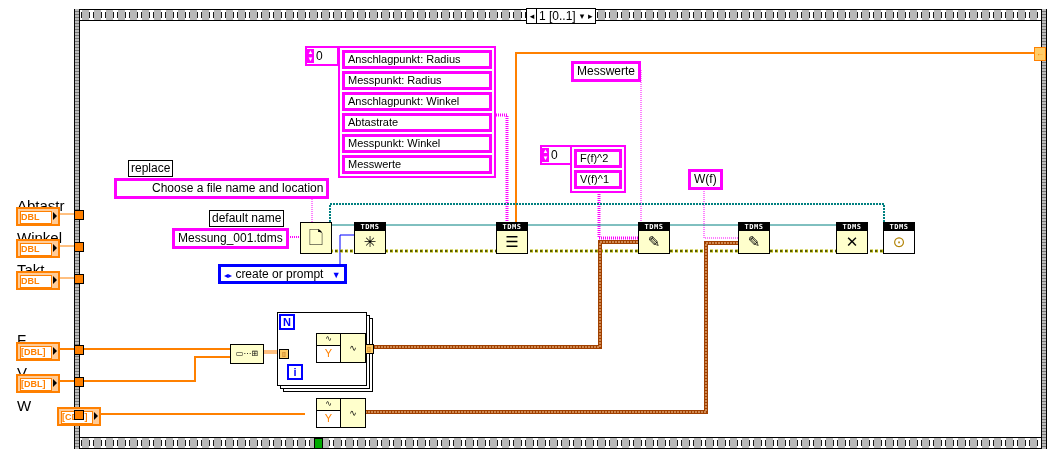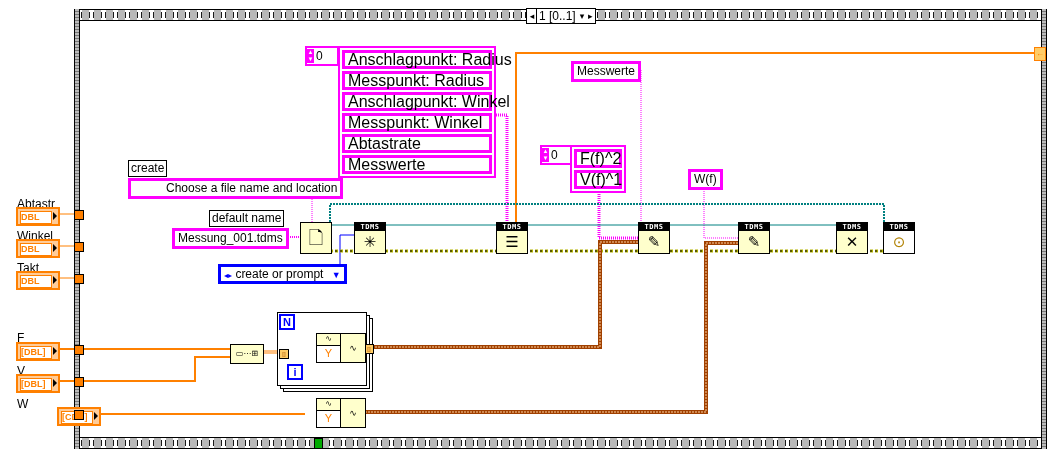--- a/index.html
+++ b/index.html
@@ -30,28 +30,28 @@
   .case-selector .arr { font-size: 9px; width: 8px; text-align: center; }
   .case-selector .val { padding: 0 2px; border-left: 1px solid #000; border-right: 0; }
   .case-selector .dd { font-size: 9px; padding: 0 2px; }
 
   
   .pstr { position: absolute; border: 3px solid #ff00ff; background: #fff; padding: 0 3px; height: 15px; line-height: 15px;
           font-size: 12px; white-space: nowrap; color: #000; }
   .label-box { position: absolute; border: 1px solid #000; background: #fff; padding: 0 2px; height: 15px; line-height: 15px; font-size: 12px; white-space: nowrap; }
 
   .array-outer { position: absolute; border: 2px solid #ff00ff; background: #fff; padding: 2px; }
-  .array-outer .cell { border: 3px solid #ff00ff; height: 13px; line-height: 13px; padding: 0 3px; font-size: 16px; margin-bottom: 2px; white-space: nowrap; }
+  .array-outer .cell { border: 3px solid #ff00ff; height: 13px; line-height: 13px; padding: 0 3px; font-size: 11px; margin-bottom: 2px; white-space: nowrap; }
   .array-outer .cell:last-child { margin-bottom: 0; }
   .array-index { position: absolute; border: 2px solid #ff00ff; background: #fff; height: 16px; display: flex; align-items: center; font-size: 12px; }
   .array-index .spin { width: 7px; height: 14px; background: #ff00ff; color: #fff; font-size: 6px; line-height: 7px; text-align: center; }
   .array-index .iv { padding: 0 14px 0 2px; }
 
   
-  .term-label { position: absolute; font-size: 12px; color: #000; text-align: right; }
+  .term-label { position: absolute; font-size: 15px; color: #000; text-align: right; }
   .dbl-term { position: absolute; width: 40px; height: 15px; border: 2px solid #ff8000; background: #ffcc99; }
   .dbl-term .in { position: absolute; left: 2px; top: 2px; width: 30px; height: 11px; background: #fff; border: 1px solid #ff8000;
        color: #ff8000; font-size: 9px; font-weight: bold; text-align: left; line-height: 11px; }
   .dbl-term .tri { position: absolute; right: 1px; top: 3px; width: 0; height: 0; border-top: 4px solid transparent; border-bottom: 4px solid transparent; border-left: 4px solid #000; }
   .tunnel { position: absolute; width: 8px; height: 8px; background: #ff8000; border: 1px solid #000; }
 
   
   .node { position: absolute; width: 30px; height: 30px; border: 1px solid #000; background: #ffffcc; }
   .tdms-head { position: absolute; left: 0; top: 0; width: 30px; height: 8px; background: #000; color: #fff; font-size: 7px; font-weight: bold; text-align: center; line-height: 8px; letter-spacing: 0.5px; font-family: "DejaVu Sans Mono", monospace; }
   .node .glyph { position: absolute; left: 0; top: 8px; width: 30px; height: 22px; text-align: center; line-height: 22px; font-size: 15px; color: #000; }
@@ -164,41 +164,41 @@
     <div class="tri"></div>
   </div>
 
 <div class="tunnel" style="left:74px; top:210px;"></div>
 <div class="tunnel" style="left:74px; top:242px;"></div>
 <div class="tunnel" style="left:74px; top:274px;"></div>
 <div class="tunnel" style="left:74px; top:345px;"></div>
 <div class="tunnel" style="left:74px; top:377px;"></div>
 <div class="tunnel" style="left:74px; top:410px;"></div>
 
-<div class="label-box" style="left:128px; top:160px;">create</div>
-<div class="pstr" style="left:128px; top:178px;padding-left:35px;">Choose a file name and location</div>
+<div class="label-box" style="left:128px; top:160px;">replace</div>
+<div class="pstr" style="left:114px; top:178px;padding-left:35px;">Choose a file name and location</div>
 <div class="label-box" style="left:209px; top:210px;">default name</div>
 <div class="pstr" style="left:172px; top:228px;">Messung_001.tdms</div>
 
 <div class="enum" style="left:218px; top:264px;">
   <span class="ud">◂▸</span>
   <span>create or prompt</span>
   <span class="dd">▼</span>
 </div>
 
 <div class="array-index" style="left:305px; top:46px;">
   <div class="spin">▲<br>▼</div>
   <span class="iv">0</span>
 </div>
 <div class="array-outer" style="left:338px; top:46px; width:150px;">
   <div class="cell">Anschlagpunkt: Radius</div>
   <div class="cell">Messpunkt: Radius</div>
   <div class="cell">Anschlagpunkt: Winkel</div>
+  <div class="cell">Abtastrate</div>
   <div class="cell">Messpunkt: Winkel</div>
-  <div class="cell">Abtastrate</div>
   <div class="cell">Messwerte</div>
 </div>
 
 <div class="pstr" style="left:571px; top:61px;">Messwerte</div>
 
 <div class="array-index" style="left:540px; top:145px;">
   <div class="spin">▲<br>▼</div>
   <span class="iv">0</span>
 </div>
 <div class="array-outer" style="left:570px; top:145px; width:48px;">

